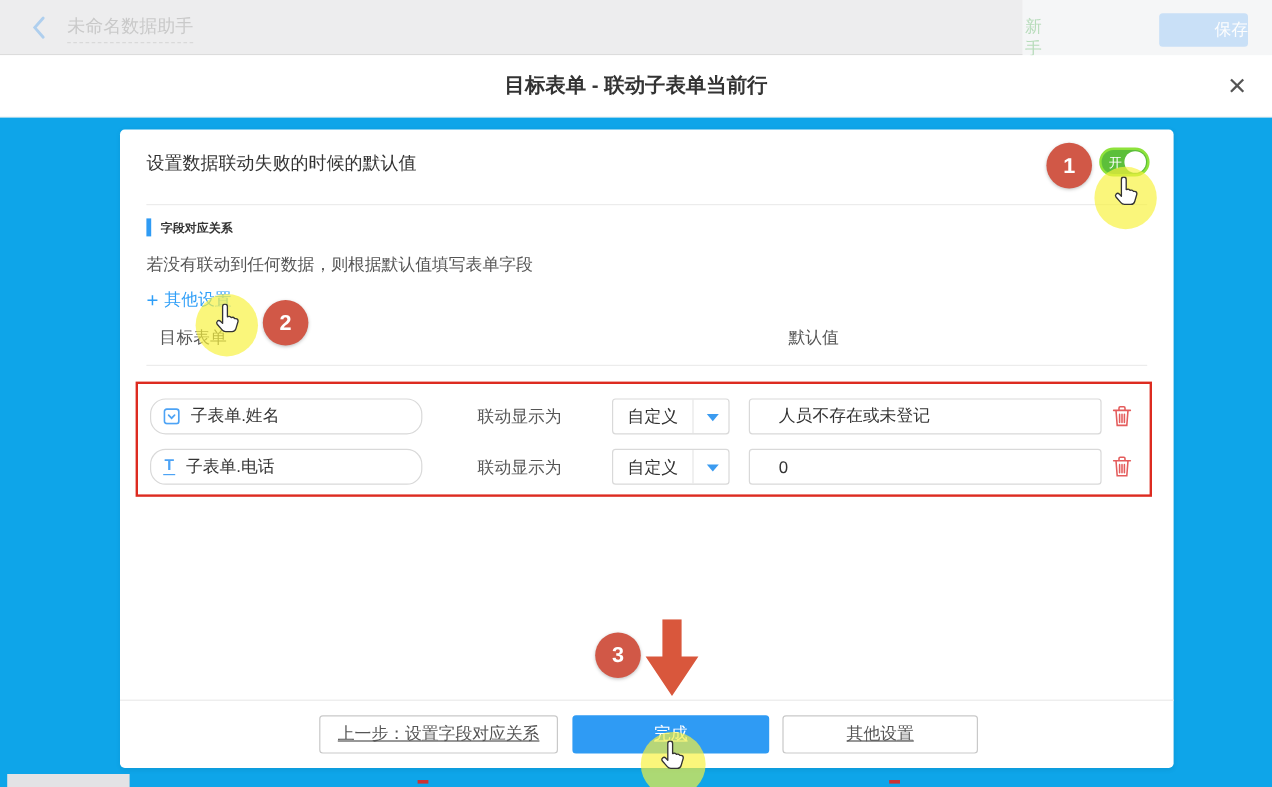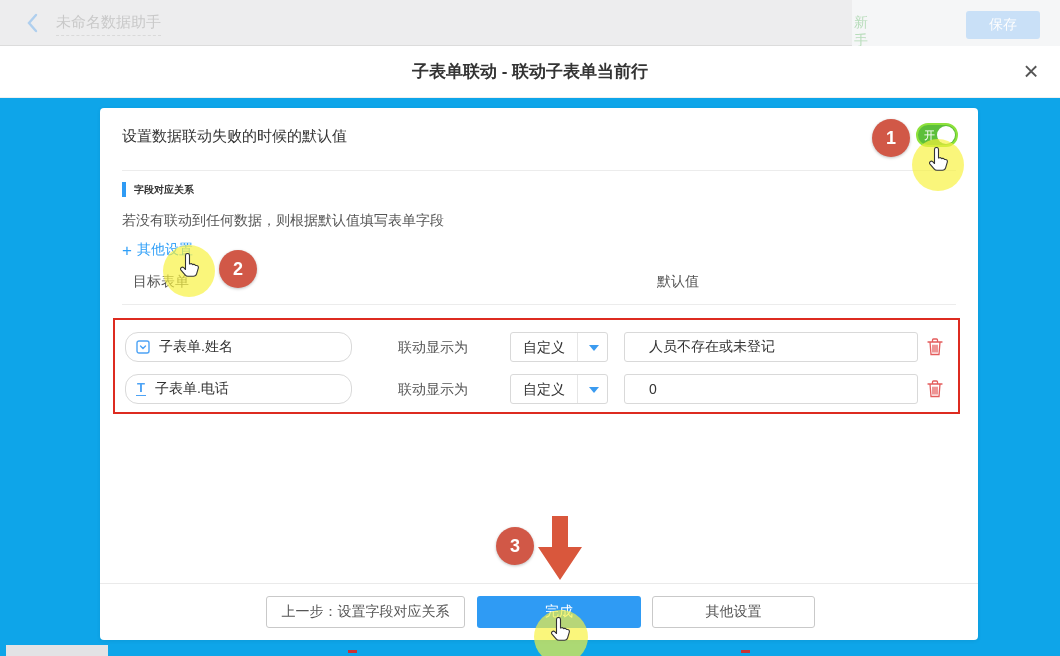--- a/index.html
+++ b/index.html
@@ -11,21 +11,21 @@
     background:#ededee; border-bottom:1px solid #dcdcdc; z-index:1; }
   .back-btn { position:absolute; left:26px; top:13px; cursor:pointer; }
   .doc-name { position:absolute; left:56px; top:13px; font-size:15px; color:#c9c9c9;
     border-bottom:1px dashed #d9d9d9; padding-bottom:3px; }
   .topbar-center { position:absolute; left:0; top:14px; width:100%; text-align:center;
     font-size:15px; color:#c6c6c6; }
   .guide { position:absolute; left:845px; top:14px; display:flex; align-items:center;
     gap:4px; font-size:14px; color:#b7dcba; }
   .save-btn { position:absolute; left:966px; top:11px; width:74px; height:28px;
     background:#c9e0f7; color:#fdfdfd; font-size:14px; border:none; border-radius:3px;
-    font-family:inherit; }
+    font-family:inherit;text-align:right; }
 
   
   .modal-header { position:absolute; left:0; top:46px; width:1060px; height:52px;
     background:#ffffff; z-index:2; border-bottom:1px solid #f0f0f0; }
   .modal-title { width:100%; text-align:center; line-height:52px; font-size:17px;
     font-weight:bold; color:#333; }
   .close-btn { position:absolute; right:12px; top:8px; font-size:26px; color:#555;
     background:none; border:none; cursor:pointer; line-height:34px; width:34px;
     font-family:inherit; }
 
@@ -77,21 +77,21 @@
   .chev-down { position:absolute; right:8px; top:12px; width:0; height:0;
     border:5px solid transparent; border-top:6px solid #3b9bf0; }
   .val-input { position:absolute; left:524px; top:0; width:294px; height:30px;
     border:1px solid #d9d9d9; border-radius:3px; padding:0 24px; font-size:14px;
     color:#333; font-family:inherit; outline:none; }
   .trash { position:absolute; left:827px; top:6px; cursor:pointer; }
 
   .footer-divider { position:absolute; left:0; top:475px; width:878px;
     border-top:1px solid #eaeaea; }
   .f-btn { position:absolute; top:488px; height:32px; font-size:14px; border-radius:3px;
-    font-family:inherit; cursor:pointer; }
+    font-family:inherit; cursor:pointer;text-decoration:underline; }
   .btn-prev { left:166px; width:199px; background:#fff; border:1px solid #c9c9c9;
     color:#555; }
   .btn-finish { left:377px; width:164px; background:#2f9bf4; border:none; color:#fff; }
   .btn-other { left:552px; width:163px; background:#fff; border:1px solid #c9c9c9;
     color:#555; }
 
   
   .hl { position:absolute; border-radius:50%; background:rgba(247,242,61,0.68);
     z-index:8; pointer-events:none; }
   .hl-toggle { left:912px; top:139px; width:52px; height:52px; }
@@ -127,21 +127,21 @@
     <svg width="13" height="15" viewBox="0 0 13 15">
         <circle cx="6.5" cy="5.5" r="4" fill="none" stroke="#b7dcba" stroke-width="1.3"></circle>
         <path d="M4.8 11h3.4M5.3 13h2.4" stroke="#b7dcba" stroke-width="1.3" stroke-linecap="round"></path>
       </svg>
     <span>新手引导</span>
   </div>
   <button class="save-btn">保存</button>
 </div>
 
 <div class="modal-header">
-  <div class="modal-title">子表单联动 - 联动子表单当前行</div>
+  <div class="modal-title">目标表单 - 联动子表单当前行</div>
   <button class="close-btn">×</button>
 </div>
 
 <div class="modal-body">
   <div class="card">
 
     <div class="setting-label">设置数据联动失败的时候的默认值</div>
     <div class="toggle">
       <span class="toggle-text">开</span>
       <span class="toggle-knob"></span>

